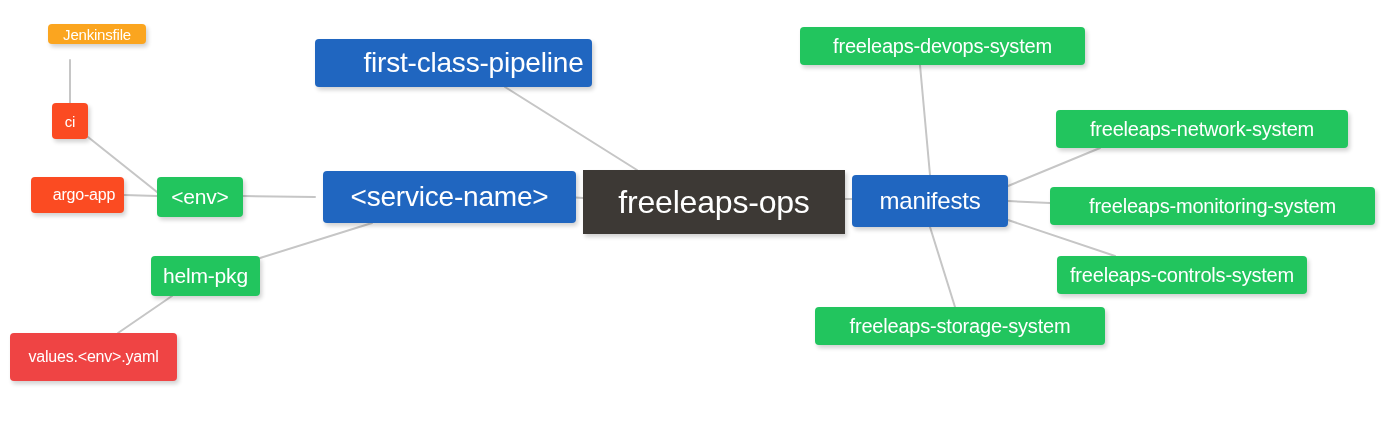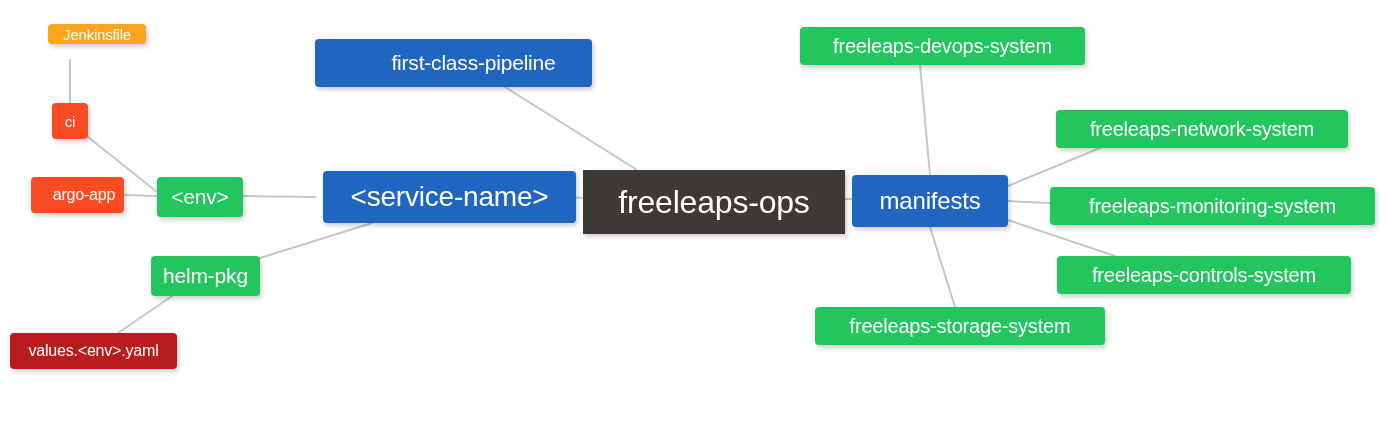--- a/index.html
+++ b/index.html
@@ -60,24 +60,24 @@
       <line x1="1008" y1="201" x2="1050" y2="203" stroke="#c6c6c6" stroke-width="2" stroke-linecap="round"></line>
       <line x1="1008" y1="220" x2="1115" y2="256" stroke="#c6c6c6" stroke-width="2" stroke-linecap="round"></line>
       <line x1="930" y1="227" x2="955" y2="307" stroke="#c6c6c6" stroke-width="2" stroke-linecap="round"></line>
     </svg>
   <div id="node-layer">
       <div class="node" style="left: 20px; top: 24px; width: 98px; height: 20px; background: rgb(251, 165, 31); font-size: 15px; margin-left: 28px;">Jenkinsfile</div>
       <div class="node" style="left: 52px; top: 103px; width: 36px; height: 36px; background: rgb(251, 75, 34); font-size: 15px;">ci</div>
       <div class="node" style="left: 31px; top: 177px; width: 93px; height: 36px; background: rgb(251, 75, 34); font-size: 16px; padding-left: 13px;">argo-app</div>
       <div class="node" style="left: 157px; top: 177px; width: 86px; height: 40px; background: rgb(34, 197, 94); font-size: 21px;">&lt;env&gt;</div>
       <div class="node" style="left: 151px; top: 256px; width: 109px; height: 40px; background: rgb(34, 197, 94); font-size: 21px;">helm-pkg</div>
-      <div class="node" style="left: 10px; top: 333px; width: 167px; height: 36px; background: #b91c1c; font-size: 16px;">values.&lt;env&gt;.yaml</div>
-      <div class="node" style="left: 315px; top: 39px; width: 277px; height: 48px; background: rgb(32, 102, 192); font-size: 21px; padding-left: 40px;">first-class-pipeline</div>
+      <div class="node" style="left: 10px; top: 333px; width: 167px; height: 48px; background: #ef4444; font-size: 16px;">values.&lt;env&gt;.yaml</div>
+      <div class="node" style="left: 315px; top: 39px; width: 277px; height: 48px; background: rgb(32, 102, 192); font-size: 28px; padding-left: 40px;">first-class-pipeline</div>
       <div class="node" style="left: 315px; top: 171px; width: 253px; height: 52px; background: rgb(32, 102, 192); font-size: 28px; margin-left: 8px;">&lt;service-name&gt;</div>
       <div class="node root" style="left: 583px; top: 170px; width: 262px; height: 64px; background: rgb(61, 57, 53); font-size: 32px;">freeleaps-ops</div>
       <div class="node" style="left: 852px; top: 175px; width: 156px; height: 52px; background: rgb(32, 102, 192); font-size: 24px;">manifests</div>
       <div class="node" style="left: 800px; top: 27px; width: 285px; height: 38px; background: rgb(34, 197, 94); font-size: 20px;">freeleaps-devops-system</div>
       <div class="node" style="left: 1056px; top: 110px; width: 292px; height: 38px; background: rgb(34, 197, 94); font-size: 20px;">freeleaps-network-system</div>
       <div class="node" style="left: 1050px; top: 187px; width: 325px; height: 38px; background: rgb(34, 197, 94); font-size: 20px;">freeleaps-monitoring-system</div>
-      <div class="node" style="left: 1057px; top: 256px; width: 294px; height: 38px; background: rgb(34, 197, 94); font-size: 20px;">freeleaps-controls-system</div>
+      <div class="node" style="left: 1057px; top: 256px; width: 250px; height: 38px; background: rgb(34, 197, 94); font-size: 20px;">freeleaps-controls-system</div>
       <div class="node" style="left: 815px; top: 307px; width: 290px; height: 38px; background: rgb(34, 197, 94); font-size: 20px;">freeleaps-storage-system</div>
     </div>
 </div>
 
 </body></html>

